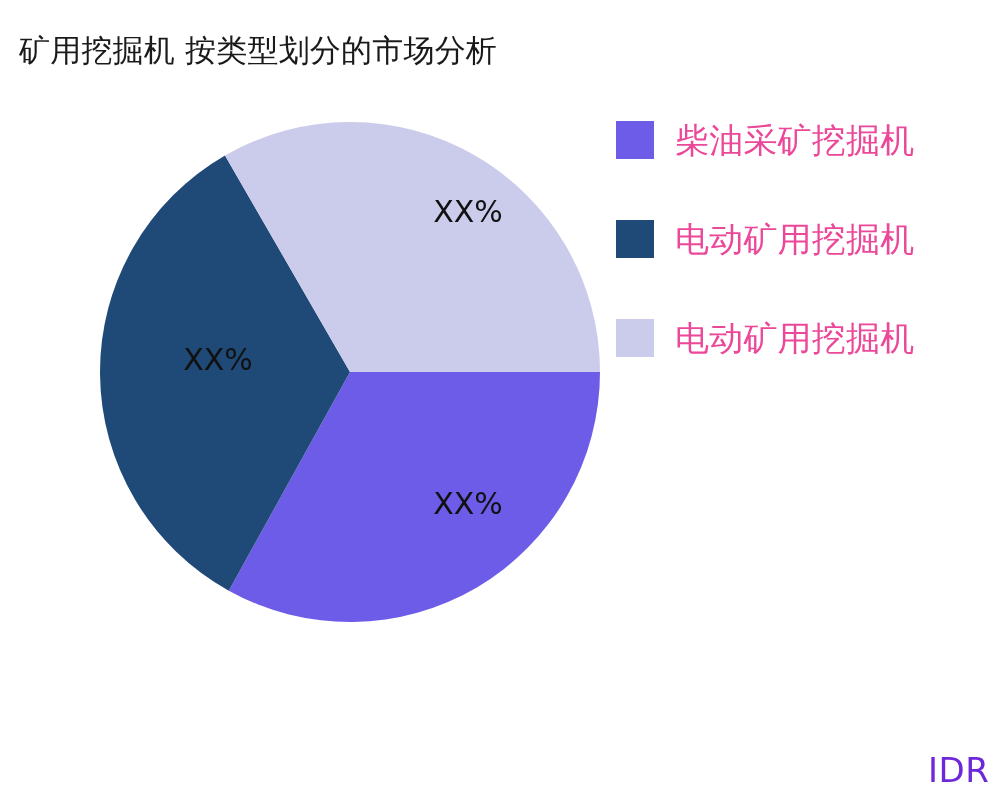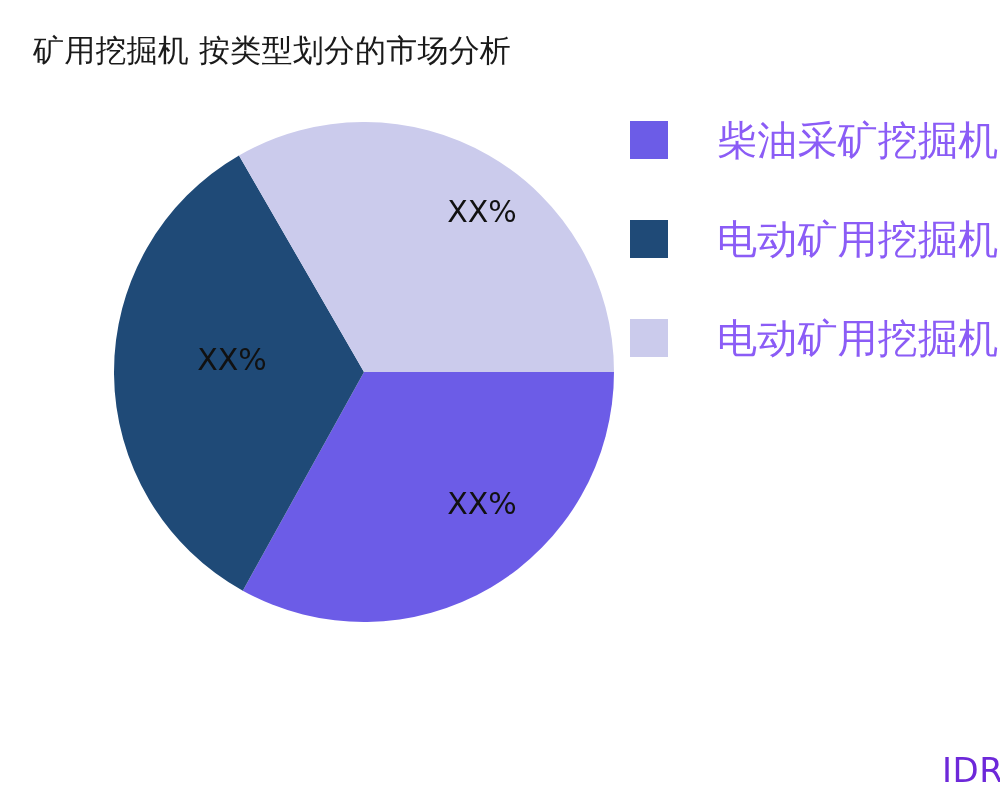--- a/index.html
+++ b/index.html
@@ -10,21 +10,21 @@
     width: 1000px;
     height: 800px;
     background: #ffffff;
     font-family: "DejaVu Sans", "Liberation Sans", sans-serif;
     overflow: hidden;
     position: relative;
   }
 
   #chart-root {
     position: absolute;
-    left: 14px;
+    left: 0;
     top: 0;
     width: 900px;
     height: 800px;
   }
 
   
   .chart-title {
     position: absolute;
     left: 19px;
     top: 30px;
@@ -76,25 +76,24 @@
     top: 0;
     width: 38px;
     height: 38px;
   }
   .legend-label {
     position: absolute;
     left: 59px;
     top: 0;
     height: 38px;
     line-height: 38px;
-    font-size: 40px;
-    color: #8b5cf6;
+    font-size: 34px;
+    color: #ec4899;
     white-space: nowrap;
     letter-spacing: 0.2px;
-    margin-left: 28px;
   }
 
   
   .watermark {
     position: absolute;
     left: 928px;
     top: 750px;
     font-size: 34px;
     line-height: 40px;
     color: #6d28d9;

